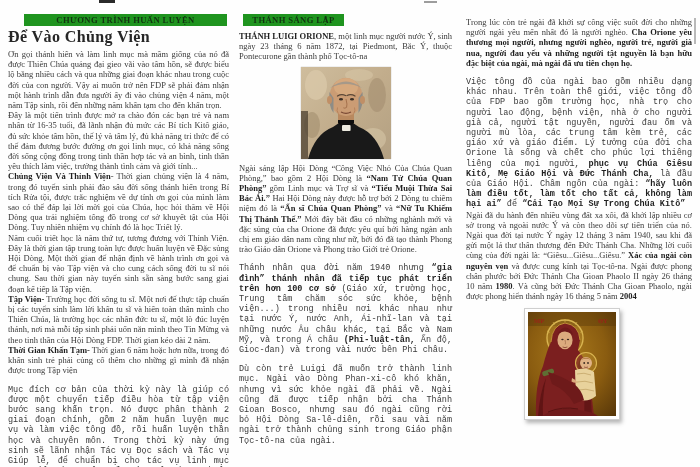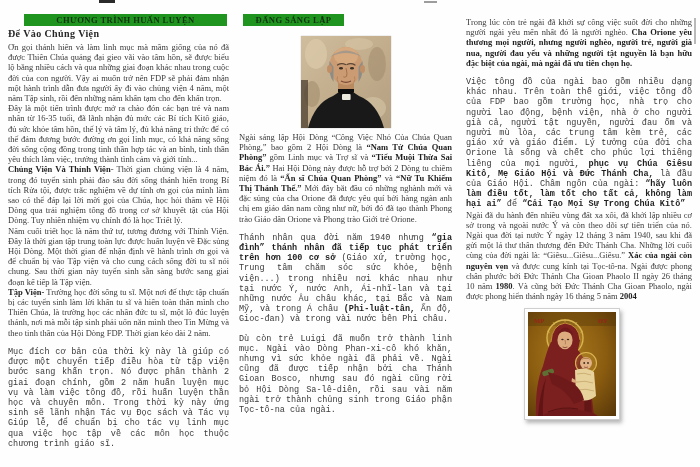--- a/index.html
+++ b/index.html
@@ -27,21 +27,21 @@
     font-size:8.6px;font-weight:bold;letter-spacing:.4px;
     color:var(--header-text,#113311);line-height:12px;white-space:nowrap;
   }
 
   .col{position:absolute;top:13px;}
   .col-left{left:8px;width:221px;padding-top:15px;}
   .col-mid{left:239px;width:213px;padding-top:18px;}
   .col-right{left:466px;top:17px;width:226px;}
 
   .title{
-    margin:0 0 3px 0;font-size:10px;font-weight:bold;
+    margin:0 0 3px 0;font-size:16px;font-weight:bold;
     color:#262626;letter-spacing:.4px;
   }
   p.body{
     margin:0;text-align:justify;
     font-size:8.5px;line-height:10.2px;
     color:var(--body-text,#3a3a3a);
     text-justify:inter-word;
   }
   p.gap{margin-top:9px;font-family:Liberation Mono, monospace;}
   span.b{font-weight:bold;color:var(--bold-text,#1f1f1f);}
@@ -66,34 +66,36 @@
 <div class="page">
 
   <div class="artifact a1"></div>
   <div class="artifact a2"></div>
   <div class="artifact a3"></div>
 
   <div class="hdr-bar hdr-left">
     <span>CHƯƠNG TRÌNH HUẤN LUYỆN</span>
   </div>
   <div class="hdr-bar hdr-mid">
-    <span>ĐẤNG SÁNG LẬP</span>
+    <span>THÁNH SÁNG LẬP</span>
   </div>
 
   <div class="col col-left">
     <div class="title">Để Vào Chủng Viện</div>
     <p class="body"><span>Ơn gọi thánh hiến và làm linh mục mà mầm giống của nó đã được Thiên Chúa quảng đại gieo vãi vào tâm hồn, sẽ được biểu lộ bằng nhiều cách và qua những giai đoạn khác nhau trong cuộc đời của con người. Vậy ai muốn trở nên FDP sẽ phải đảm nhận một hành trình dẫn đưa người ấy đi vào chủng viện 4 năm, một năm Tập sinh, rồi đến những năm khấn tạm cho đến khấn trọn.</span></p>
     <p class="body"><span>Đây là một tiến trình được mở ra chào đón các bạn trẻ và nam nhân từ 16-35 tuổi, đã lãnh nhận đủ mức các Bí tích Kitô giáo, đủ sức khỏe tâm hồn, thể lý và tâm lý, đủ khả năng tri thức để có thể đảm đương bước đường ơn gọi linh mục, có khả năng sống đời sống cộng đồng trong tinh thần hợp tác và an bình, tinh thần yêu thích làm việc, trưởng thành tình cảm và giới tính...</span></p>
     <p class="body"><span class="b">Chủng Viện Và Thỉnh Viện</span><span>- Thời gian chủng viện là 4 năm, trong đó tuyển sinh phải đào sâu đời sống thánh hiến trong Bí tích Rửa tội, được trắc nghiệm về dự tính ơn gọi của mình làm sao có thể đáp lại lời mời gọi của Chúa, học hỏi thăm về Hội Dòng qua trải nghiệm tông đồ trong cơ sở khuyết tật của Hội Dòng. Tuy nhiên nhiệm vụ chính đó là học Triết lý.</span></p>
     <p class="body"><span>Năm cuối triết học là năm thứ tư, tương đương với Thỉnh Viện. Đây là thời gian tập trung toàn lực được huấn luyện về Đặc sủng Hội Dòng. Một thời gian để nhận định về hành trình ơn gọi và để chuẩn bị vào Tập viện và cho cung cách sống đời tu sĩ nói chung. Sau thời gian này tuyển sinh sẵn sàng bước sang giai đoạn kế tiếp là Tập viện.</span></p>
     <p class="body"><span class="b">Tập Viện-</span><span> Trường học đời sống tu sĩ. Một nơi để thực tập chuẩn bị các tuyển sinh làm lời khấn tu sĩ và hiến toàn thân mình cho Thiên Chúa, là trường học các nhân đức tu sĩ, một lò đúc luyện thánh, nơi mà mỗi tập sinh phải uốn nắn mình theo Tin Mừng và theo tinh thần của Hội Dòng FDP. Thời gian kéo dài 2 năm.</span></p>
+    <p class="body"><span class="b">Thời Gian Khấn Tạm-</span><span> Thời gian 6 năm hoặc hơn nữa, trong đó khấn sinh trẻ phải củng cố thêm cho những gì mình đã nhận được trong Tập viện</span></p>
     <p class="body gap"><span>Mục đích cơ bản của thời kỳ này là giúp có được một chuyển tiếp điều hòa từ tập viện bước sang khấn trọn. Nó được phân thành 2 giai đoạn chính, gồm 2 năm huấn luyện mục vụ và làm việc tông đồ, rồi huấn luyện thần học và chuyên môn. Trong thời kỳ này ứng sinh sẽ lãnh nhận Tác vụ Đọc sách và Tác vụ Giúp lễ, để chuẩn bị cho tác vụ linh mục qua việc học tập về các môn học thuộc chương trình giáo sĩ.</span></p>
   </div>
 
   <div class="col col-mid">
+    <p class="body"><span class="b">THÁNH LUIGI ORIONE</span><span>, một linh mục người nước Ý, sinh ngày 23 tháng 6 năm 1872, tại Piedmont, Bắc Ý, thuộc Pontecurone gần thành phố Tọc-tô-na</span></p>
 
     <div class="photo-frame" title="Chân dung Thánh Luigi Orione, linh mục lớn tuổi mặc áo chùng đen với cổ côn trắng">
       <svg width="90" height="92" viewBox="0 0 90 92">
         <defs>
           <linearGradient id="pbg" x1="0" y1="0" x2="1" y2="1">
             <stop offset="0" stop-color="#cfbd9d"></stop>
             <stop offset="0.5" stop-color="#c2ad8c"></stop>
             <stop offset="1" stop-color="#b3a082"></stop>
           </linearGradient>
         </defs>

